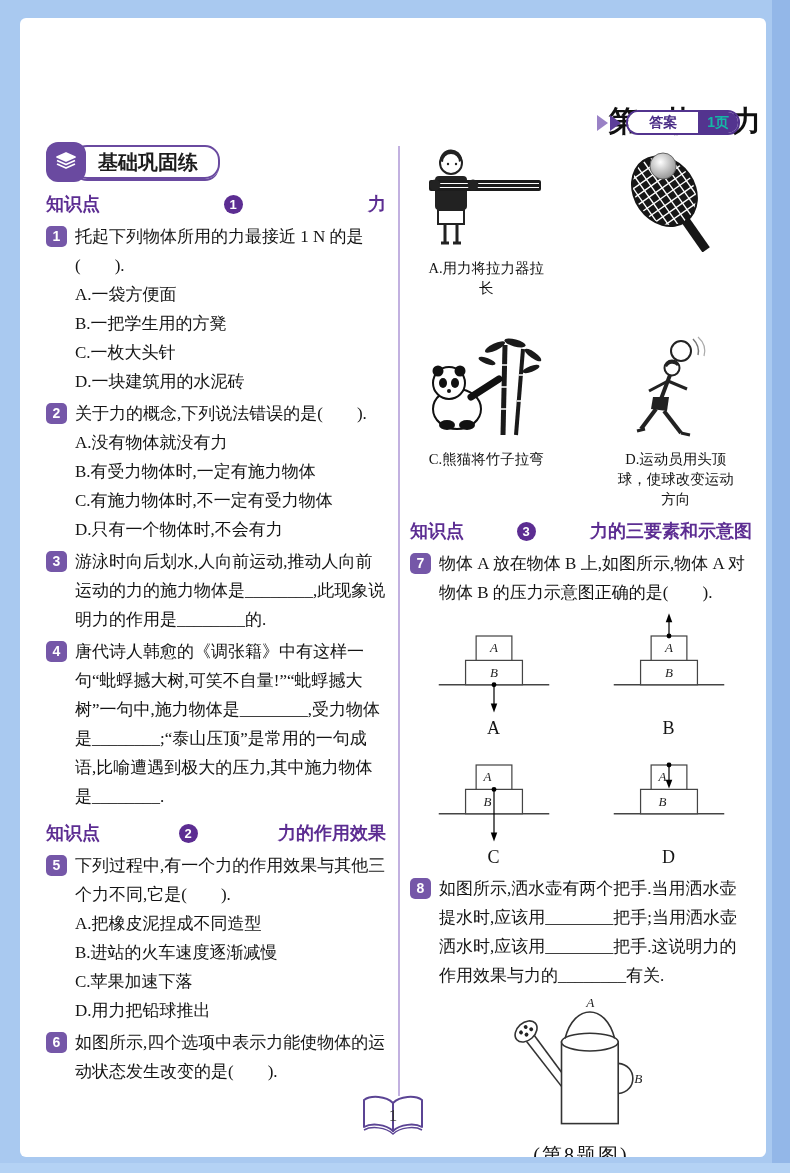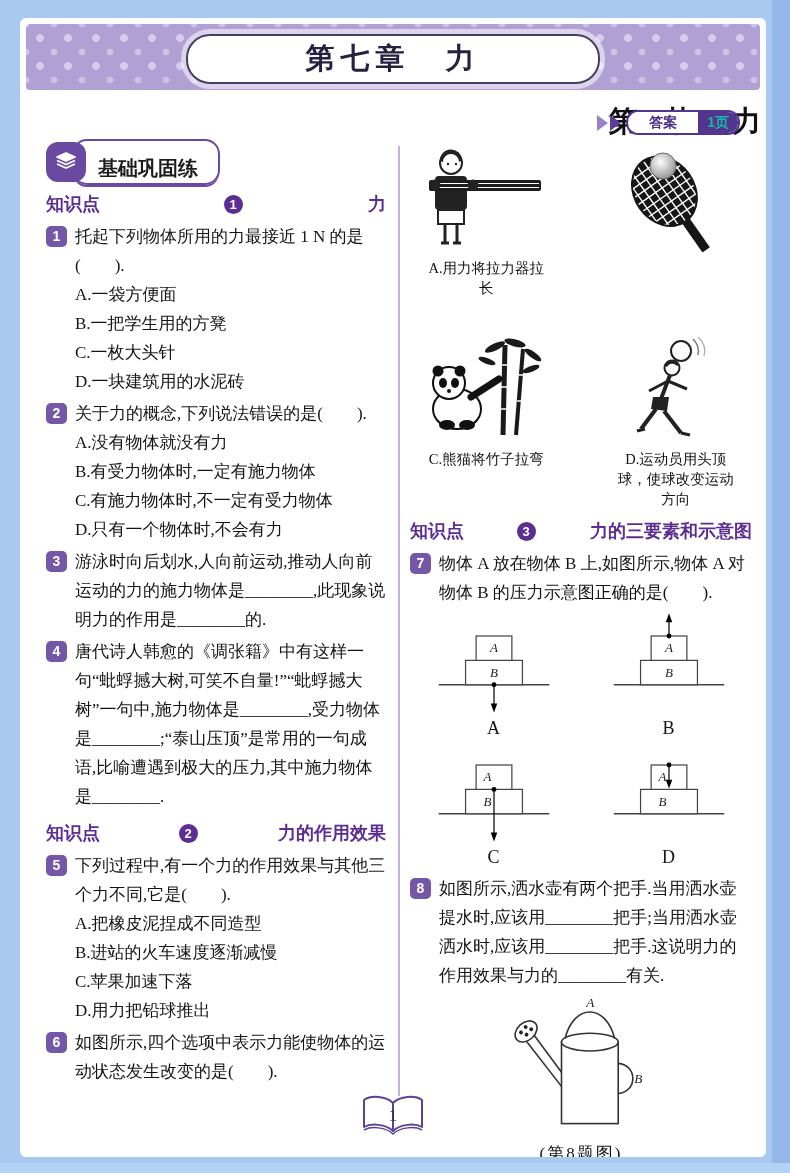--- a/index.html
+++ b/index.html
@@ -53,21 +53,21 @@
   .col-left{position:absolute;left:26px;top:122px;width:340px;}
   .col-right{position:absolute;left:390px;top:122px;width:342px;}
   
   .train-badge{display:flex;align-items:center;height:40px;margin:2px 0 8px 0;}
   .badge-icon{
     width:40px;height:40px;background:#6a4aa0;border-radius:12px;z-index:2;
     display:flex;align-items:center;justify-content:center;flex:0 0 40px;
   }
   .badge-pill{
     margin-left:-14px;z-index:1;height:30px;line-height:30px;
-    border:2px solid #6a4aa0;border-radius:15px;padding:12px 20px 0 24px;
+    border:2px solid #6a4aa0;border-radius:15px;padding:0 20px 0 24px;
     font-family:"Liberation Sans",sans-serif;font-weight:bold;font-size:20px;color:#1c1c1c;
     box-shadow:0 3px 0 -1px #6a4aa0;
   }
   
   .kp{display:flex;align-items:center;margin:10px 0 6px 0;
       font-family:"Liberation Sans",sans-serif;font-weight:bold;color:#5c2d92;font-size:18px;justify-content:space-between;}
   .kp-num{width:19px;height:19px;border-radius:50%;background:#5c2d92;color:#fff;
       font-size:13px;display:flex;align-items:center;justify-content:center;margin:0 10px 0 8px;flex:0 0 19px;}
   
   .q{position:relative;padding-left:29px;font-size:17px;line-height:29px;color:#141414;margin-bottom:3px;}
@@ -78,38 +78,33 @@
   }
   .opt{display:block;}
   
   .fx-grid{display:grid;grid-template-columns:1fr 1fr;column-gap:10px;row-gap:8px;margin:4px 0 2px 0;gap:37px;}
   .fx-cell{text-align:center;}
   .fx-cap{font-size:14.5px;line-height:20px;margin:2px auto 0 auto;max-width:126px;color:#141414;}
   .d-grid{display:grid;grid-template-columns:1fr 1fr;column-gap:8px;margin-top:2px;}
   .d-cell{text-align:center;}
   .d-label{font-size:18px;color:#141414;margin-top:0px;}
   .can-wrap{text-align:center;margin-top:6px;}
-  .can-cap{font-size:17px;color:#141414;margin-top:2px;letter-spacing:2px;}
+  .can-cap{font-size:20px;color:#141414;margin-top:2px;letter-spacing:2px;}
   
   .book{position:absolute;left:50%;bottom:14px;transform:translateX(-50%);}
   svg text{font-family:"Liberation Serif", serif;}
 </style>
 </head>
 <body>
 
 <div class="edge-right"></div>
 <div class="edge-bottom"></div>
 
 <div class="page">
 
-  <div class="banner">
-    <div class="chapter-box">
-      <span class="chapter-title">第七章　力</span>
-    </div>
-  </div>
 
   <div class="section-row">
     <div class="section-title">第1节　力</div>
     <div class="answer-badge">
       <span class="chev chev1"></span>
       <span class="chev chev2"></span>
       <span class="ans-pill">
         <span class="ans-left">答案</span>
         <span class="ans-right">1页</span>
       </span>

